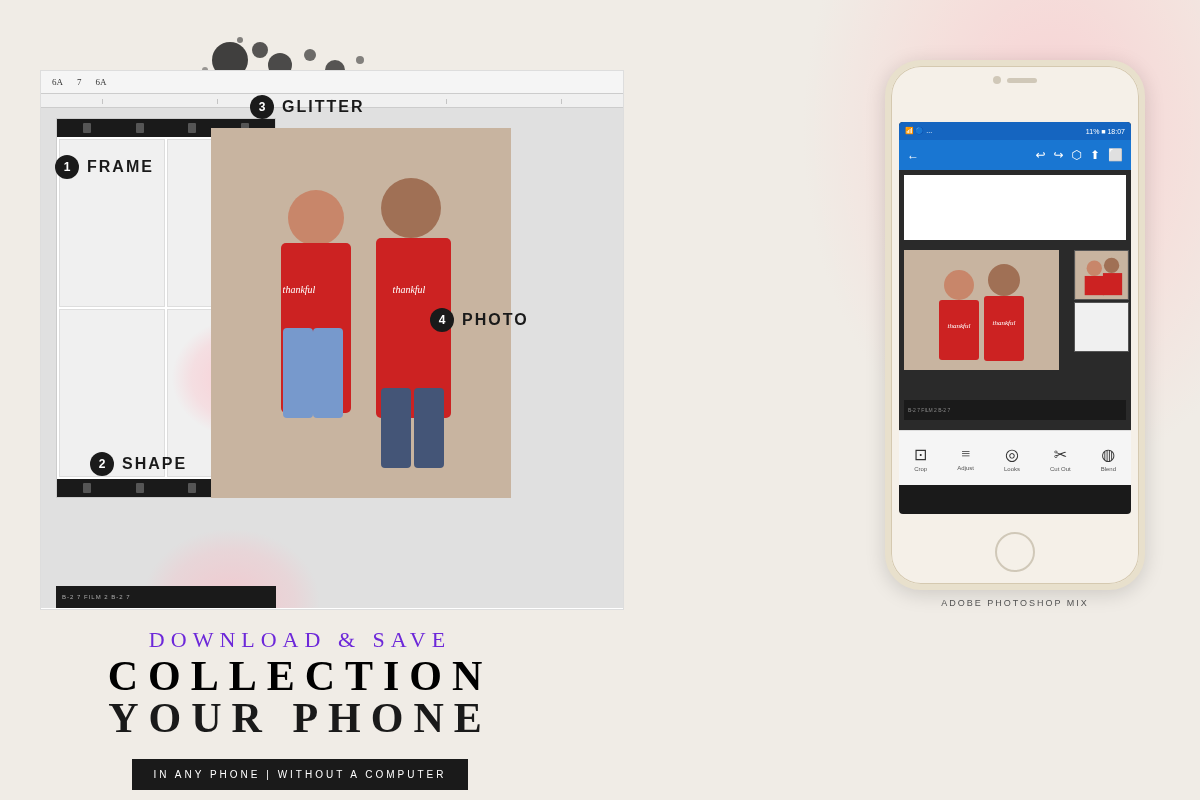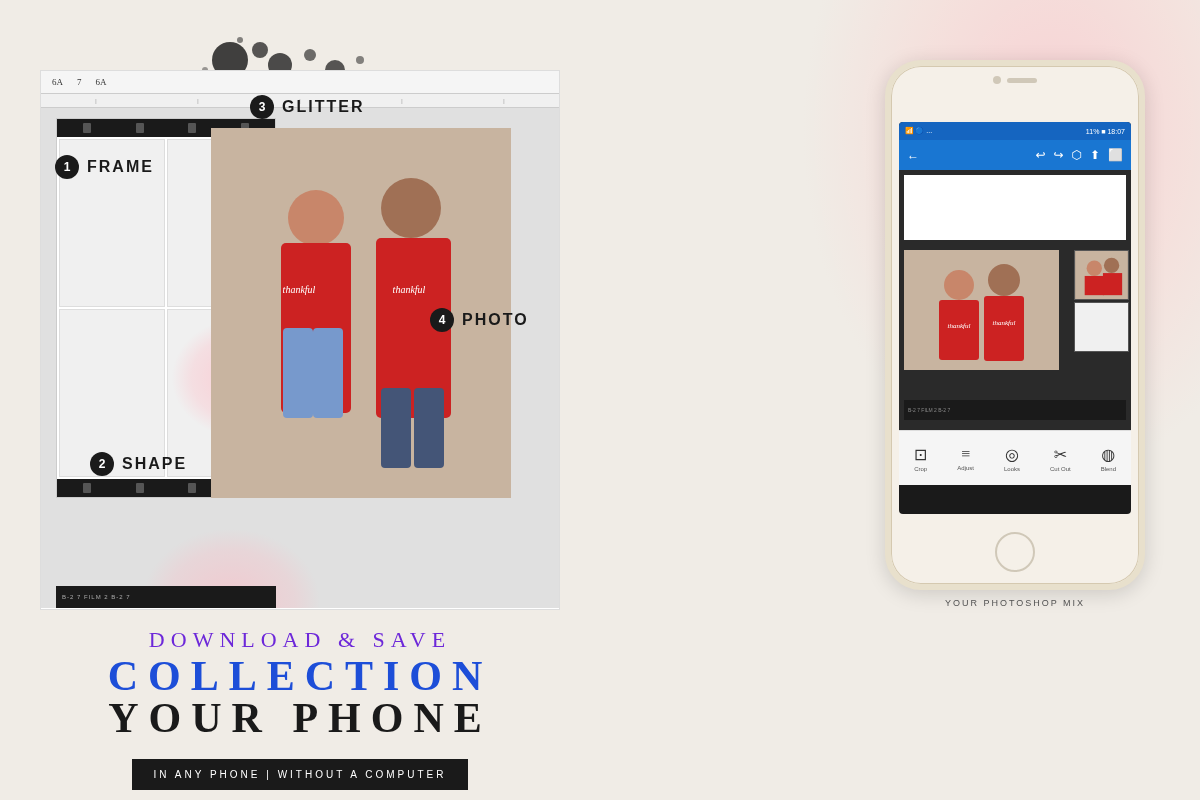--- a/index.html
+++ b/index.html
@@ -19,21 +19,21 @@
       top: 0;
       width: 600px;
       height: 800px;
     }
 
     
     .editor-mockup {
       position: absolute;
       top: 70px;
       left: 40px;
-      width: 520px;
+      width: 584px;
       height: 540px;
       background: white;
       border: 1px solid #ddd;
     }
 
     .editor-toolbar {
       display: flex;
       align-items: center;
       gap: 4px;
       padding: 4px 6px;
@@ -246,21 +246,21 @@
       letter-spacing: 6px;
       color: #6d28d9;
       font-weight: normal;
       margin-bottom: 2px;
     }
 
     .collection-label {
       font-family: 'Georgia', serif;
       font-size: 42px;
       letter-spacing: 10px;
-      color: #1d4ed8;
+      color: #000000;
       font-weight: bold;
       line-height: 1;
       margin-bottom: 0;
     }
 
     .your-phone-label {
       font-family: 'Georgia', serif;
       font-size: 42px;
       letter-spacing: 10px;
       color: #1a1a1a;
@@ -800,14 +800,14 @@
           <span class="app-tool-label">Blend</span>
         </div>
       </div>
 
     </div>
 
     <div class="phone-home-btn"></div>
 
   </div>
 
-  <div class="adobe-label">YOUR PHOTOSHOP MIX</div>
+  <div class="adobe-label">ADOBE PHOTOSHOP MIX</div>
 </div>
 
 </body></html>

